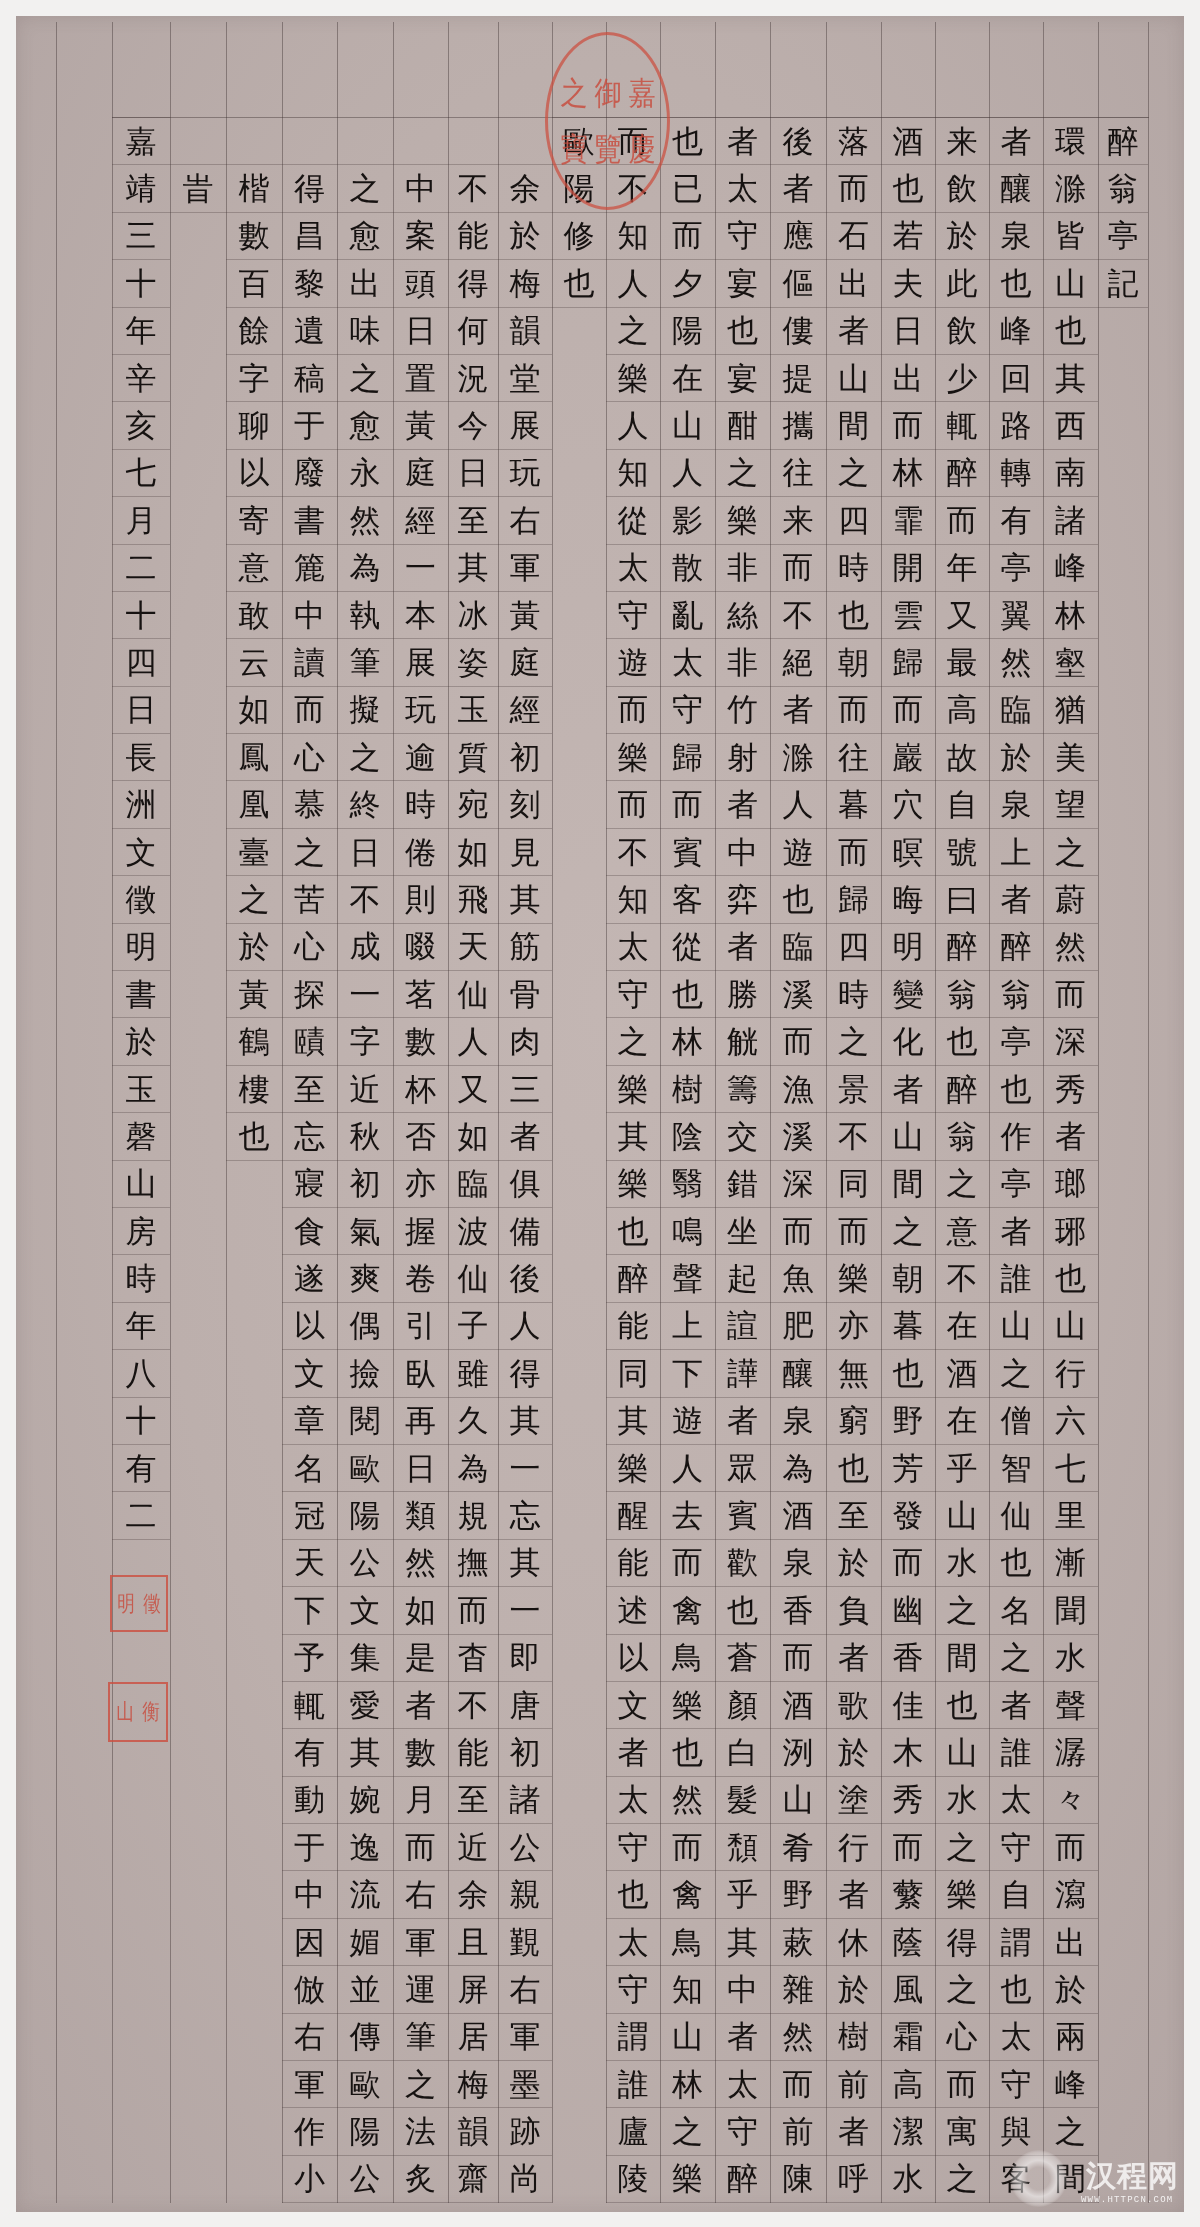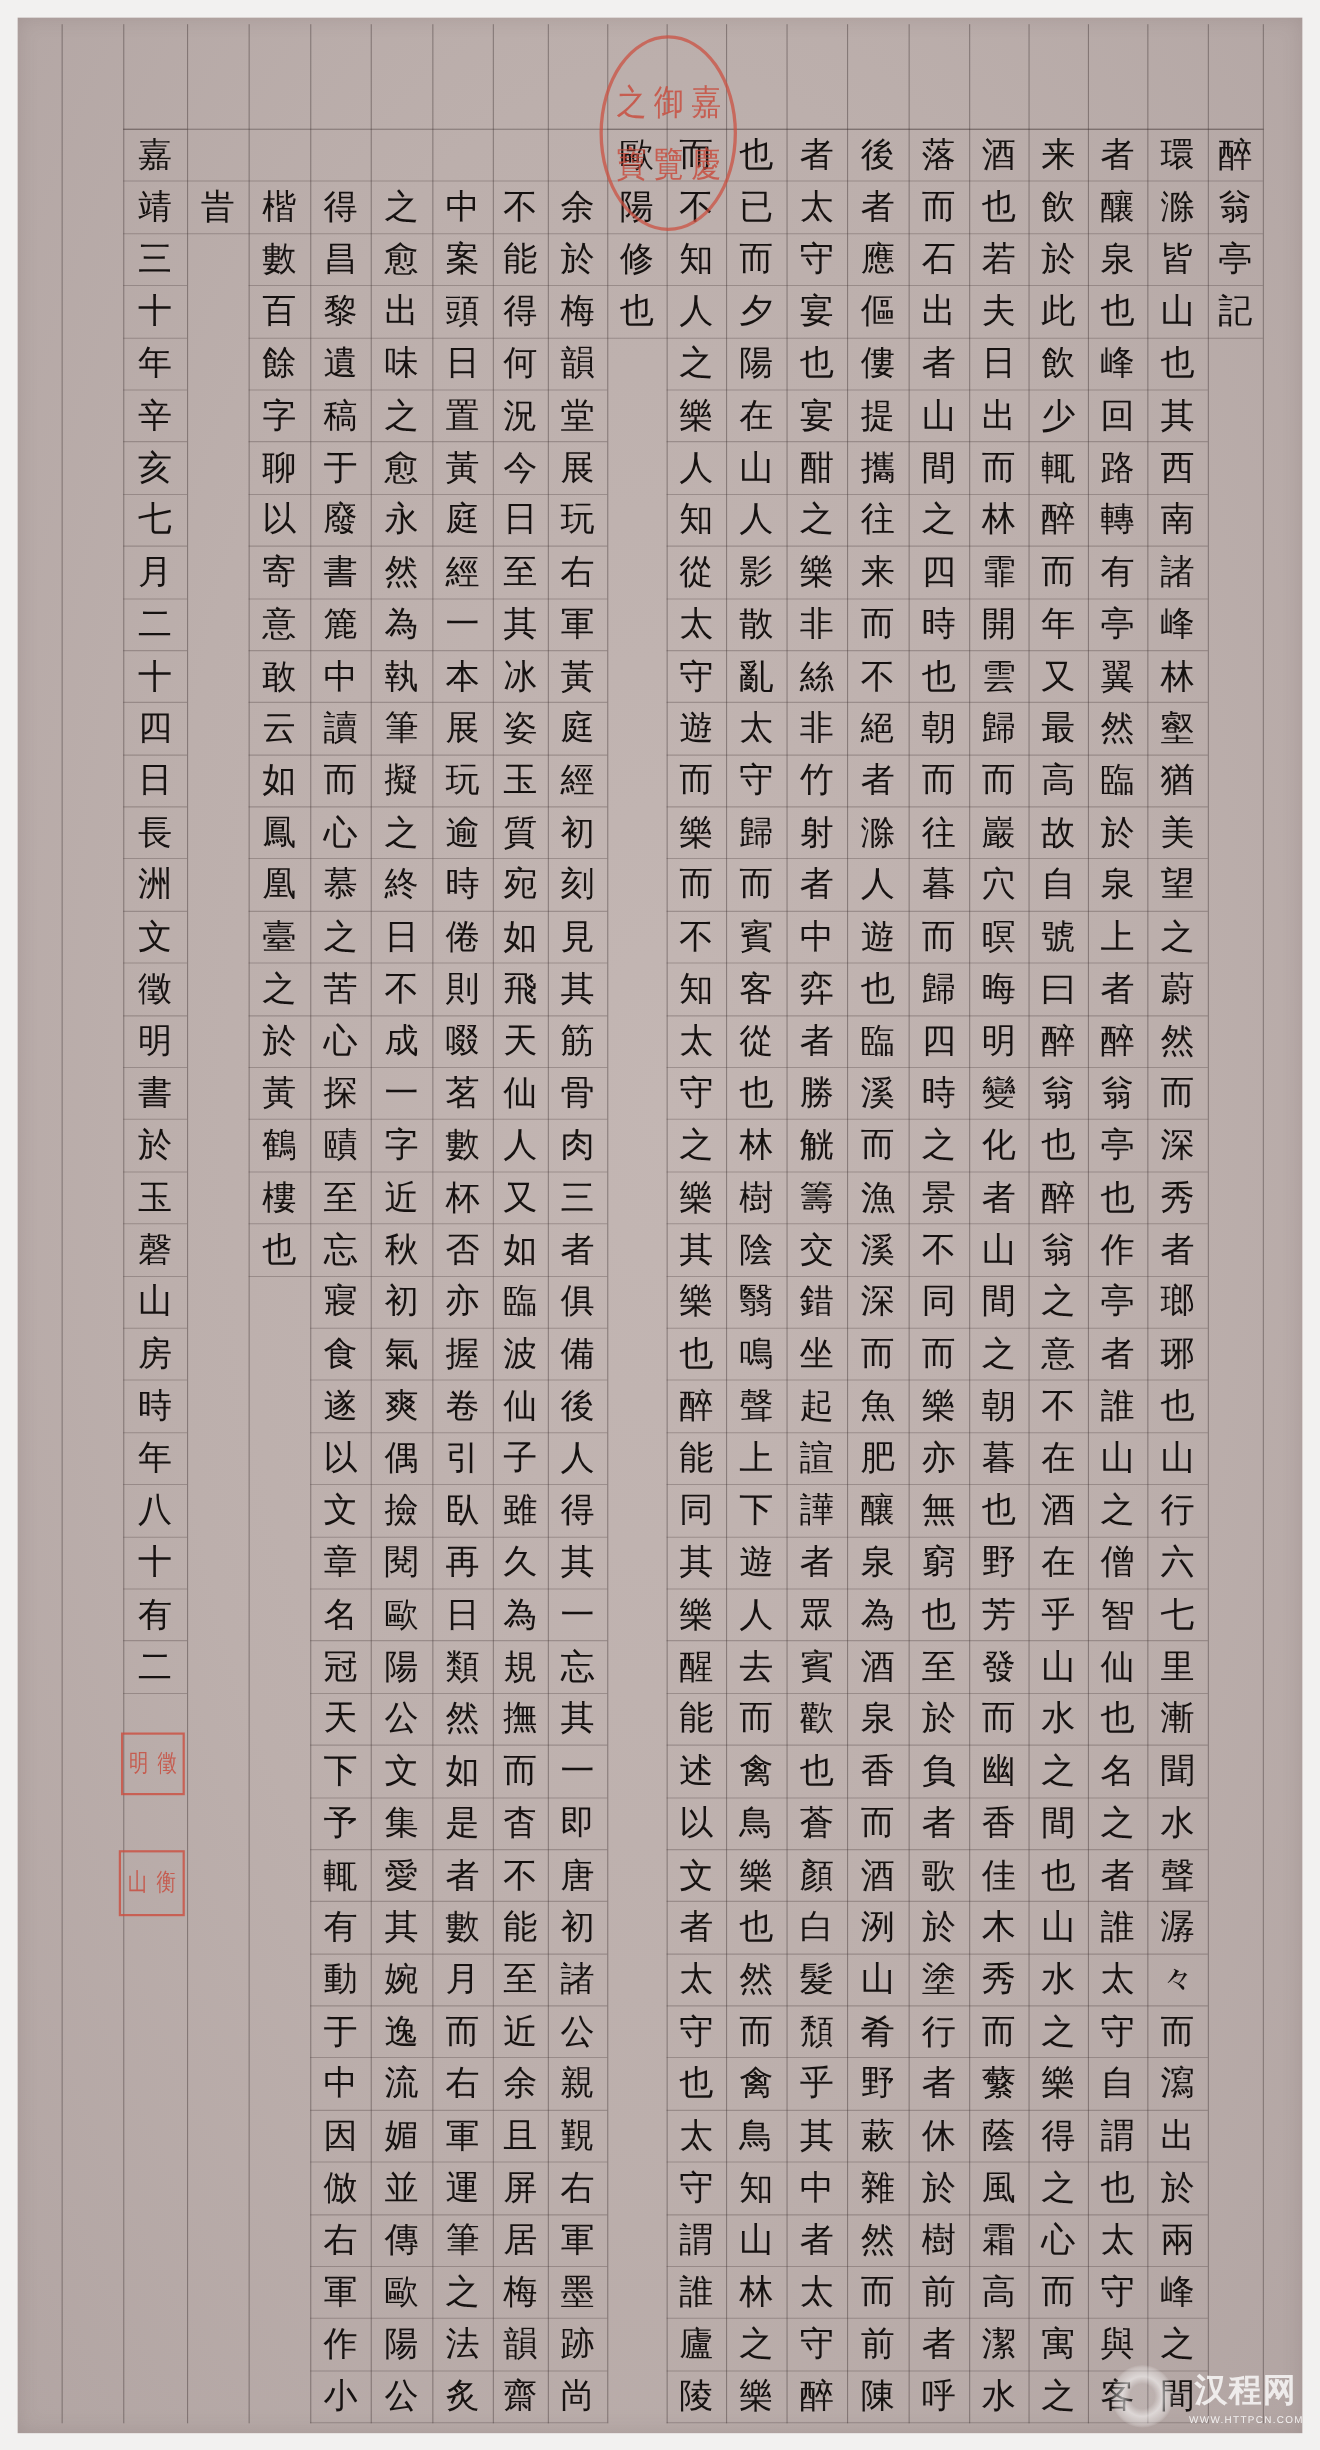--- a/index.html
+++ b/index.html
@@ -47,26 +47,26 @@
   .seal-oval .seal-cell { font-size: 32px; height: 56px; line-height: 56px; width: 32px; transform: scaleX(0.85); }
   .seal-square .seal-cell { font-size: 22px; height: 46px; line-height: 46px; width: 24px; transform: scaleX(0.8); }
   
   .wm-logo {
     position: absolute; left: 1010px; top: 2150px; width: 57px; height: 57px; border-radius: 50%;
     background: radial-gradient(circle, rgba(255,255,255,0.10) 28%, rgba(255,255,255,0.55) 45%, rgba(255,255,255,0.25) 65%, rgba(255,255,255,0) 72%);
   }
   .wm-name {
     position: absolute; left: 1086px; top: 2158px; font-size: 30px; font-weight: bold;
     color: rgba(255,255,255,0.78); letter-spacing: 1px; line-height: 36px;
-    font-family: Liberation Mono, monospace;
+    font-family: Liberation Sans, sans-serif;
   }
   .wm-url {
     position: absolute; left: 1081px; top: 2195px; font-size: 9px; letter-spacing: 1.2px;
     color: rgba(255,255,255,0.85); line-height: 10px;
-    font-family: Liberation Sans, sans-serif;
+    font-family: Liberation Mono, monospace;
   }
   .layer-seal { z-index: 1; }
   .layer-text { z-index: 2; }
   .layer-wm { z-index: 3; }
 </style>
 </head>
 <body>
 
 <div class="paper"></div>
 

